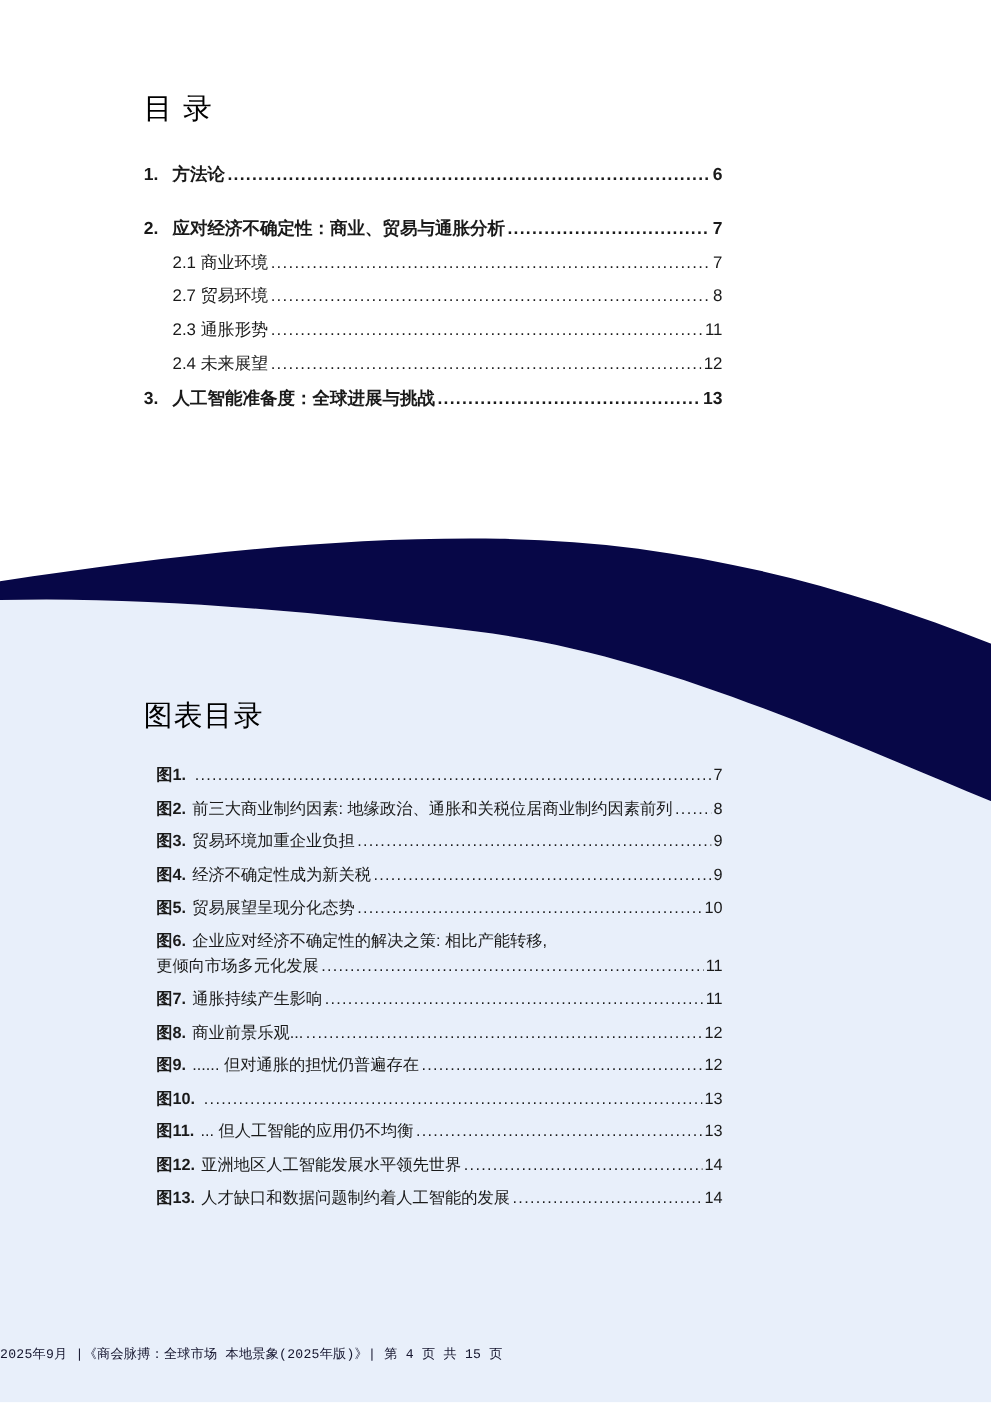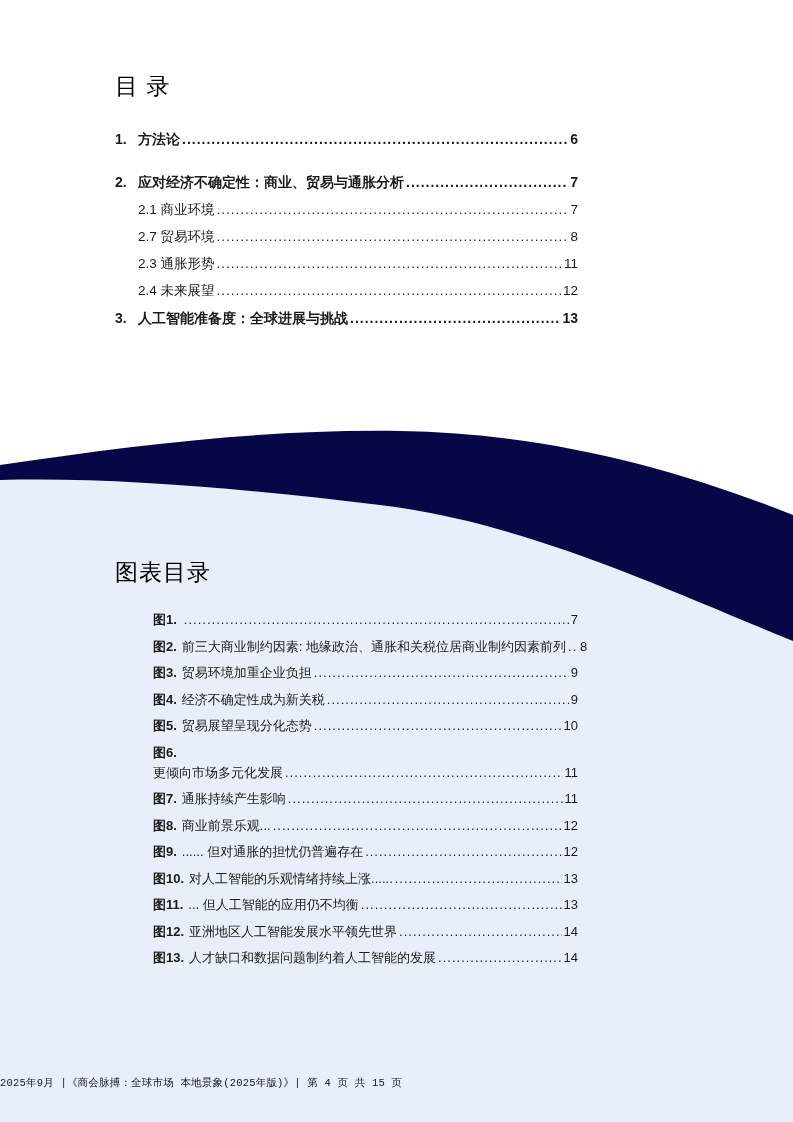--- a/index.html
+++ b/index.html
@@ -38,21 +38,21 @@
   .lvl1{font-size:14px;font-weight:700;}
   .lvl2{font-size:13.5px;font-weight:400;padding-left:23px;text-align:right;}
   .mb-big{margin-bottom:25px;}
   .mb-mid{margin-bottom:10px;}
   .mb-sub{margin-bottom:9px;}
   .mt-l3{margin-top:3px;}
 
   .fig-section{position:absolute;top:558px;left:115px;width:463px;z-index:2;}
   .fig-title{margin-bottom:24px;}
   .fig-list{padding-left:10px;}
-  .fig-list .trow{display:flex;align-items:baseline;line-height:20px;margin-bottom:6.5px;font-size:13px;margin-left:28px;}
+  .fig-list .trow{display:flex;align-items:baseline;line-height:20px;margin-bottom:6.5px;font-size:13px;}
   .fig-list .num{flex:0 0 auto;font-weight:700;margin-right:5px;}
   .fig-list .wrap-block{margin-bottom:6.5px;}
   .fig-list .wrap-block .trow{margin-bottom:0;}
 
   .footer{
     position:absolute;top:1076px;left:0;width:100%;
     font-size:10.5px;color:var(--footer);z-index:2;letter-spacing:0.2px;font-family:Liberation Mono, monospace;
   }
 </style>
 </head>
@@ -151,20 +151,21 @@
       <div class="trow">
         <span class="num">图5.</span>
         <span class="lbl">贸易展望呈现分化态势</span>
         <span class="leader"></span>
         <span class="pg">10</span>
       </div>
 
       <div class="wrap-block">
         <div class="trow">
           <span class="num">图6.</span>
+          <span class="lbl">企业应对经济不确定性的解决之策: 相比产能转移,</span>
         </div>
         <div class="trow">
           <span class="lbl">更倾向市场多元化发展</span>
           <span class="leader"></span>
           <span class="pg">11</span>
         </div>
       </div>
 
       <div class="trow">
         <span class="num">图7.</span>
@@ -182,21 +183,20 @@
 
       <div class="trow">
         <span class="num">图9.</span>
         <span class="lbl">...... 但对通胀的担忧仍普遍存在</span>
         <span class="leader"></span>
         <span class="pg">12</span>
       </div>
 
       <div class="trow">
         <span class="num">图10.</span>
-        <span class="lbl">对人工智能的乐观情绪持续上涨......</span>
         <span class="leader"></span>
         <span class="pg">13</span>
       </div>
 
       <div class="trow">
         <span class="num">图11.</span>
         <span class="lbl">... 但人工智能的应用仍不均衡</span>
         <span class="leader"></span>
         <span class="pg">13</span>
       </div>

